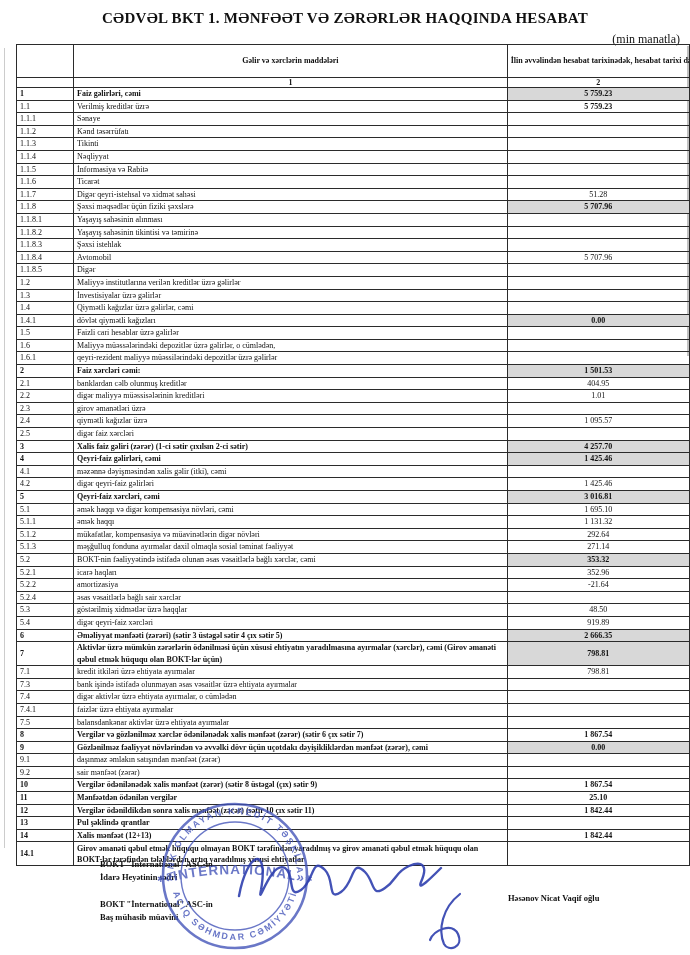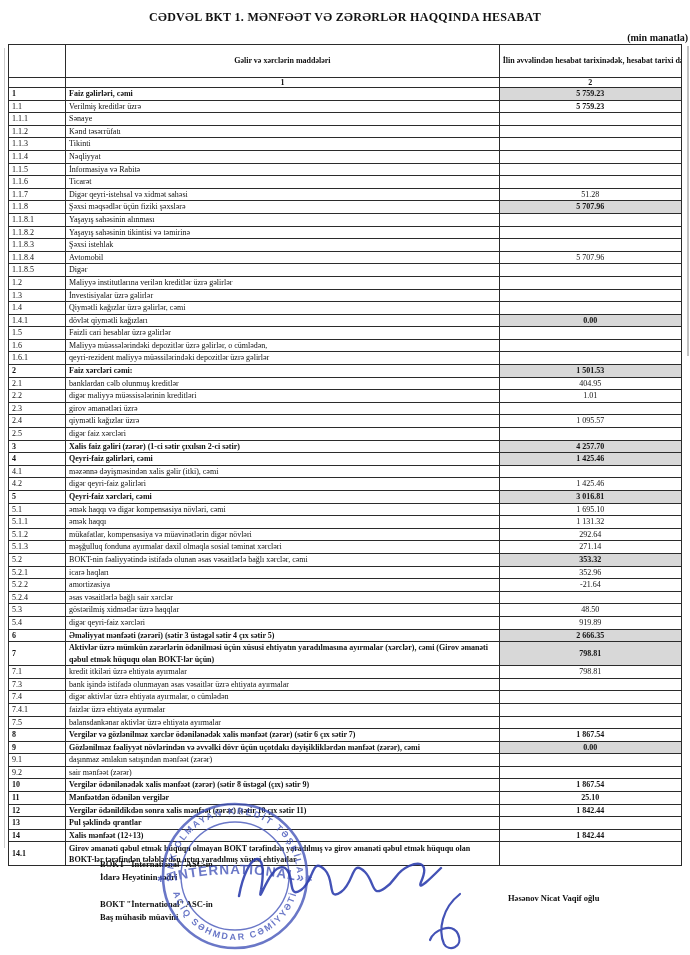--- a/index.html
+++ b/index.html
@@ -3,27 +3,27 @@
 <meta charset="utf-8">
 <style>
   html,body{margin:0;padding:0;}
   body{
     width:690px;height:955px;position:relative;background:#fff;
     font-family:"Liberation Serif","DejaVu Serif",serif;color:#111;
     overflow:hidden;
   }
   .page-title{
     position:absolute;top:10px;left:0;width:690px;text-align:center;
-    font-size:12px;font-weight:bold;letter-spacing:.3px;
+    font-size:15px;font-weight:bold;letter-spacing:.3px;
   }
   .unit-note{
-    position:absolute;top:32px;right:2px;font-size:10px;font-weight:bold;
+    position:absolute;top:32px;right:10px;font-size:12px;font-weight:normal;
   }
   table.report{
-    position:absolute;top:44px;left:8px;border-collapse:collapse;
+    position:absolute;top:44px;left:16px;border-collapse:collapse;
     width:674px;table-layout:fixed;
   }
   table.report td,table.report th{
     border:1px solid #2b2b2b;padding:0 3px;font-size:8px;
     overflow:hidden;white-space:nowrap;vertical-align:middle;
   }
   col.c-idx{width:57px;}
   col.c-desc{width:433px;}
   col.c-val{width:182px;}
   th.hdr{font-weight:bold;font-size:8.5px;text-align:center;white-space:normal;
@@ -243,21 +243,21 @@
         <td class="desc">əmək haqqı</td>
         <td class="val">1 131.32</td>
       </tr>
       <tr class="r">
         <td class="idx">5.1.2</td>
         <td class="desc">mükafatlar, kompensasiya və müavinətlərin digər növləri</td>
         <td class="val">292.64</td>
       </tr>
       <tr class="r">
         <td class="idx">5.1.3</td>
-        <td class="desc">məşğulluq fonduna ayırmalar daxil olmaqla sosial təminat xərcləri</td>
+        <td class="desc">məşğulluq fonduna ayırmalar daxil olmaqla sosial təminat fəaliyyət</td>
         <td class="val">271.14</td>
       </tr>
       <tr class="r">
         <td class="idx">5.2</td>
         <td class="desc">BOKT-nin fəaliyyətində istifadə olunan əsas vəsaitlərlə bağlı xərclər, cəmi</td>
         <td class="val shaded">353.32</td>
       </tr>
       <tr class="r">
         <td class="idx">5.2.1</td>
         <td class="desc">icarə haqları</td>

